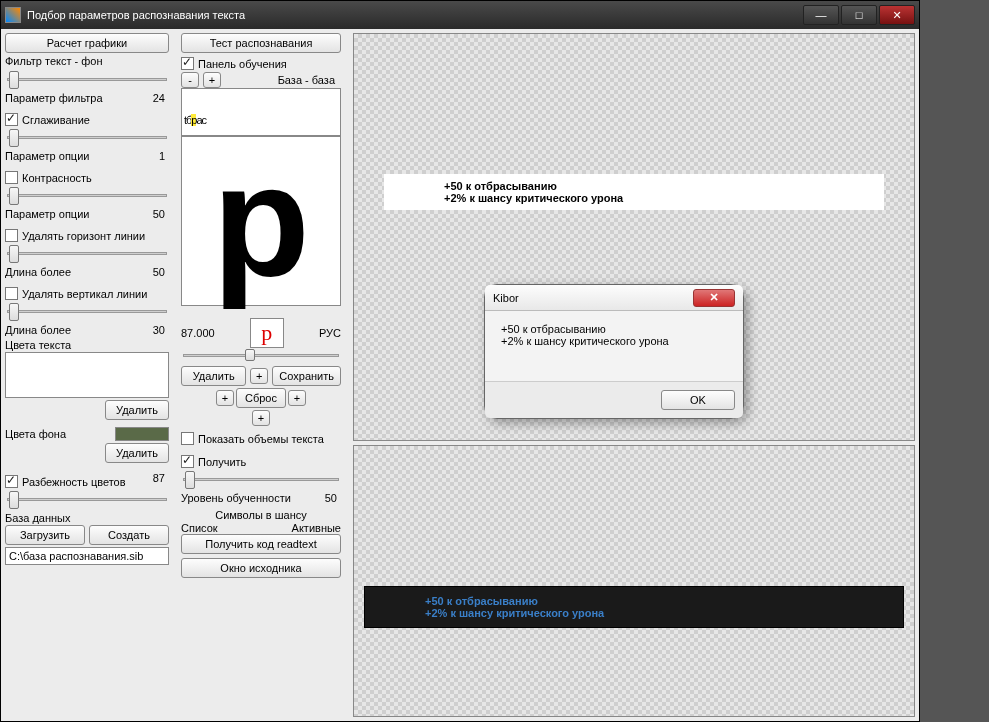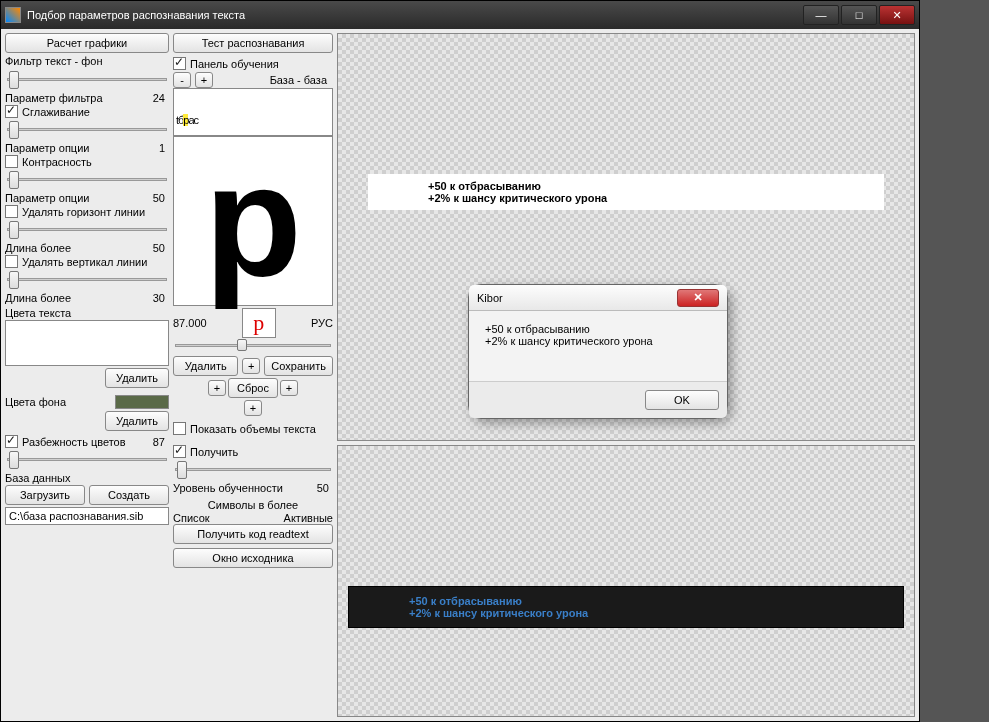--- a/index.html
+++ b/index.html
@@ -3,34 +3,34 @@
 <meta charset="utf-8">
 <style>
   * { box-sizing: border-box; font-family: Tahoma, sans-serif; font-size: 11px; }
   body { margin: 0; background: #555; width: 989px; height: 722px; overflow: hidden; }
   .window { width: 920px; height: 722px; background: #14b8a6; border: 1px solid #000; display: flex; flex-direction: column; }
   .titlebar { height: 28px; background: linear-gradient(#4a4a4a,#2a2a2a); display: flex; align-items: center; color: #fff; padding: 0 4px; }
   .titlebar .icon { width: 16px; height: 16px; background: linear-gradient(45deg,#08f,#f80); margin-right: 6px; border: 1px solid #888; }
   .titlebar .caps { margin-left: auto; display: flex; }
   .cap { width: 36px; height: 20px; margin-left: 2px; background: linear-gradient(#555,#333); border: 1px solid #222; color: #fff; text-align: center; line-height: 18px; border-radius: 2px; cursor: pointer; }
   .cap.close { background: linear-gradient(#b33,#711); }
-  .body { flex: 1; display: flex; background: #ececec; padding: 4px; gap: 4px; min-height: 0; }
+  .body { flex: 1; display: flex; background: #ececec; padding: 4px; gap: 12px; min-height: 0; }
   .col { display: flex; flex-direction: column; }
   .col1 { width: 164px; }
   .col2 { width: 160px; }
   .col3 { flex: 1; display: flex; flex-direction: column; gap: 4px; min-width: 0; }
   .btn { background: linear-gradient(#fdfdfd,#e3e3e3); border: 1px solid #888; border-radius: 3px; padding: 3px 6px; cursor: pointer; text-align: center; }
   .lbl { margin: 2px 0 1px; }
   .row { display: flex; align-items: center; gap: 4px; }
   .slider { position: relative; height: 22px; width: 100%; }
   .slider .track { position: absolute; top: 10px; left: 2px; right: 2px; height: 3px; background: #cfcfcf; border: 1px solid #999; }
   .slider .thumb { position: absolute; top: 3px; width: 10px; height: 18px; background: linear-gradient(#f7f7f7,#ddd); border: 1px solid #777; border-radius: 2px; }
   .listbox { border: 1px solid #888; background: #fff; min-height: 38px; overflow: hidden; }
   .listbox .sel { background: #2a6fd6; color: #fff; padding: 1px 2px; }
-  .cb { display: inline-flex; align-items: center; gap: 4px; }
+  .cb { display: inline-flex; align-items: center; gap: 4px; margin-top: 8px; }
   .cb .box { width: 13px; height: 13px; border: 1px solid #777; background: #fff; position: relative; }
   .cb .box.checked::after { content: "✓"; position: absolute; top: -3px; left: 0; font-size: 12px; color: #222; }
   .small-btn { min-width: 18px; padding: 1px 4px; }
   .sample-word { height: 48px; background: #fff; border: 1px solid #888; color: #000; font-size: 42px; font-family: Georgia, serif; line-height: 42px; padding: 0 2px; letter-spacing: -1px; overflow: hidden; position: relative; }
   .sample-word .hl { background: #ffeb3b; }
   .big-letter { height: 170px; background: #fff; border: 1px solid #888; color: #000; display: flex; align-items: center; justify-content: center; font-family: Arial, sans-serif; font-size: 160px; font-weight: bold; image-rendering: pixelated; }
   .letter-small { width: 34px; height: 30px; border: 1px solid #888; background: #fff; color: #d00; text-align: center; font-size: 22px; line-height: 28px; font-family: Georgia, serif; }
   .preview { border: 1px solid #888; position: relative; }
   .preview.checker { background-color: #e7e7e7; background-image: linear-gradient(45deg,#cfcfcf 25%,transparent 25%,transparent 75%,#cfcfcf 75%), linear-gradient(45deg,#cfcfcf 25%,transparent 25%,transparent 75%,#cfcfcf 75%); background-size: 8px 8px; background-position: 0 0, 4px 4px; }
   .preview.top { flex: 3; }
@@ -159,21 +159,21 @@
           <span class="box checked"></span>
           <span>Панель обучения</span>
         </div>
       <div class="row" style="margin-top:2px">
         <div class="btn small-btn">-</div>
         <div class="btn small-btn">+</div>
         <span style="margin-left:auto;margin-right:6px">База - база</span>
       </div>
       <div class="sample-word"><span>tб</span><span class="hl">р</span><span>ас</span></div>
       <div class="big-letter">p</div>
-      <div class="row" style="margin-top:2px;justify-content:space-between">
+      <div class="row" style="margin-top:12px;justify-content:space-between">
         <span>87.000</span>
         <div class="letter-small">р</div>
         <span>РУС</span>
       </div>
       <div class="slider" style="height:16px">
           <div class="track" style="top:6px"></div>
           <div class="thumb" style="left:40%;height:12px;top:1px"></div>
         </div>
       <div class="row" style="margin-top:2px">
         <div class="btn" style="flex:1">Удалить</div>
@@ -197,21 +197,21 @@
           <span>Получить</span>
         </div>
       <div class="slider">
           <div class="track"></div>
           <div class="thumb" style="left:4px"></div>
         </div>
       <div class="row">
           <span class="lbl">Уровень обученности</span>
           <span class="val-right">50</span>
         </div>
-      <div class="lbl" style="text-align:center;margin-top:4px">Символы в более</div>
+      <div class="lbl" style="text-align:center;margin-top:4px">Символы в шансу</div>
       <div class="row">
           <span style="flex:1">Список</span>
           <span style="flex:1;text-align:right">Активные</span>
         </div>
       <div class="btn" style="">Получить код readtext</div>
       <div class="btn" style="margin-top:4px">Окно исходника</div>
     </div>
 
     <div class="col col3">
       <div class="preview checker top">

